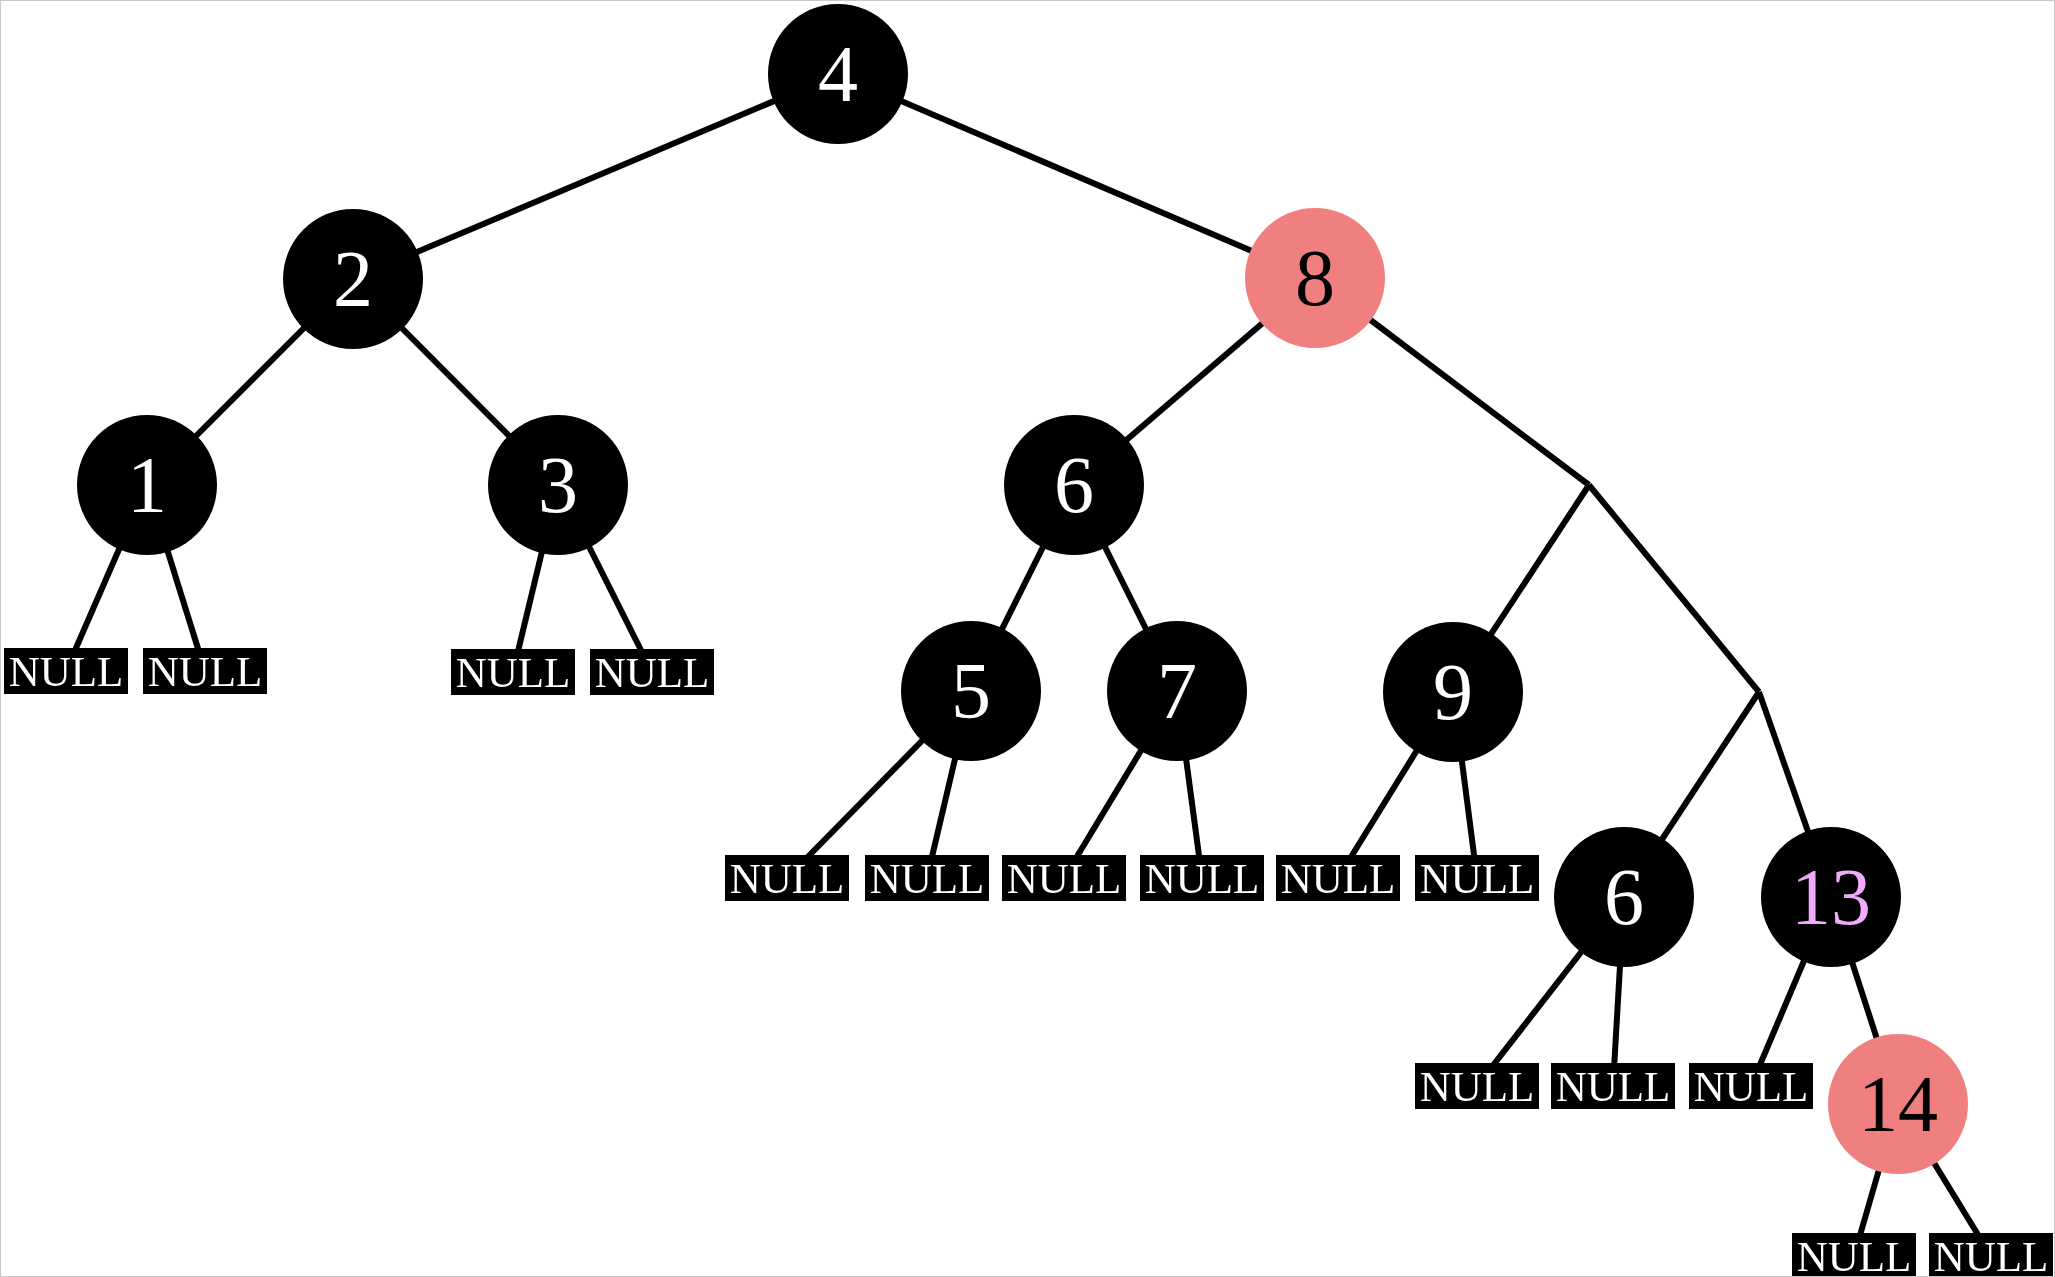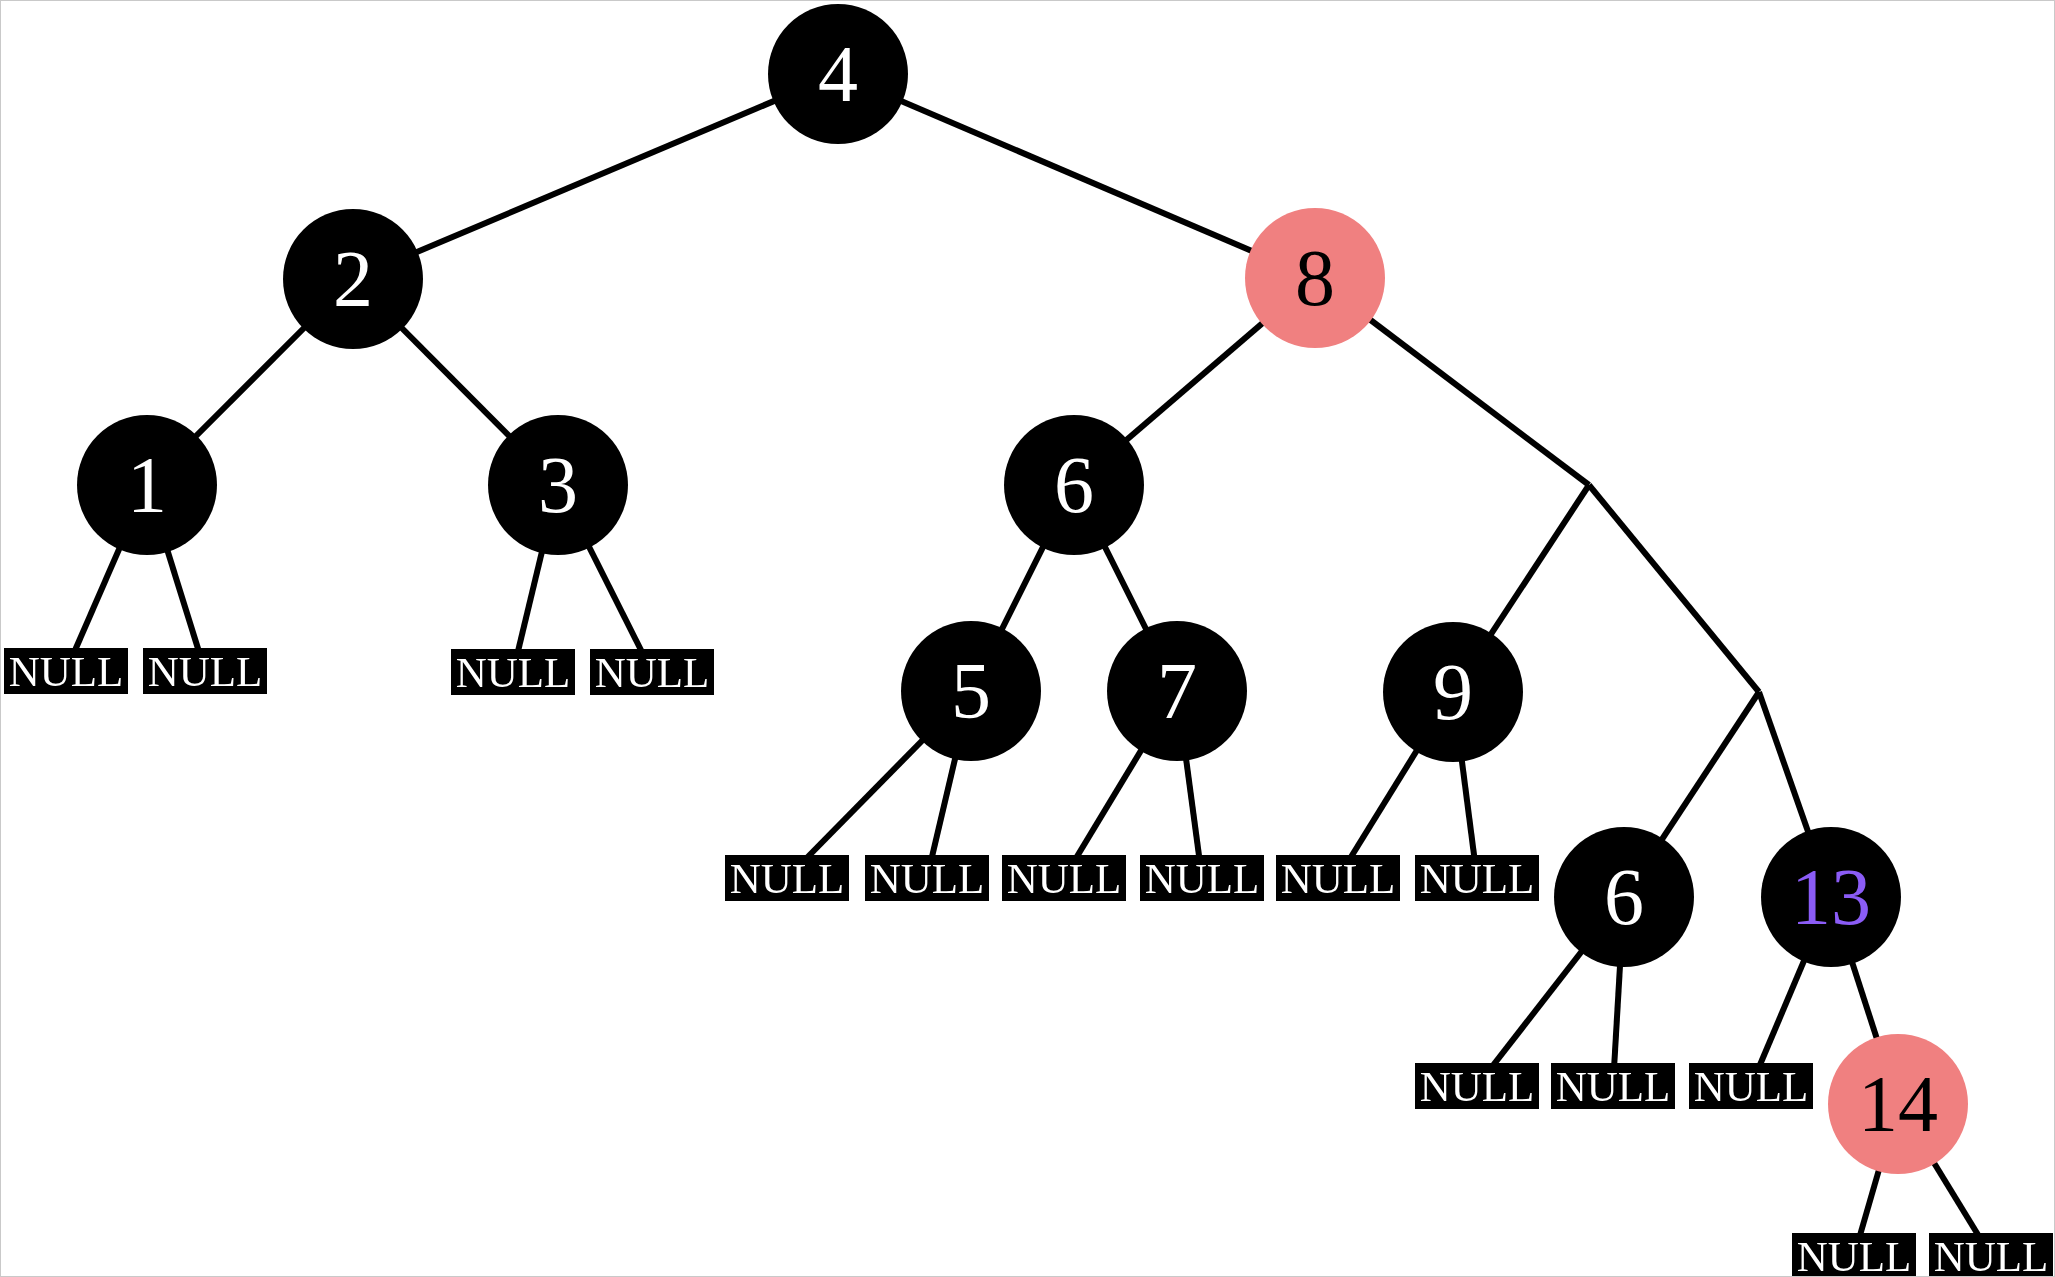--- a/index.html
+++ b/index.html
@@ -72,21 +72,21 @@
 <div class="node black" style="height: 140px; width: 140px; left: 767px; top: 3px; font-size: 80px; background: rgb(0, 0, 0); color: rgb(255, 255, 255);">4</div>
     <div class="node black" style="height: 140px; width: 140px; left: 282px; top: 208px; font-size: 80px; background: rgb(0, 0, 0); color: rgb(255, 255, 255);">2</div>
     <div class="node red" style="height: 140px; width: 140px; left: 1244px; top: 207px; font-size: 80px; background: rgb(240, 128, 128); color: rgb(0, 0, 0);">8</div>
     <div class="node black" style="height: 140px; width: 140px; left: 76px; top: 414px; font-size: 80px; background: rgb(0, 0, 0); color: rgb(255, 255, 255);">1</div>
     <div class="node black" style="height: 140px; width: 140px; left: 487px; top: 414px; font-size: 80px; background: rgb(0, 0, 0); color: rgb(255, 255, 255);">3</div>
     <div class="node black" style="height: 140px; width: 140px; left: 1003px; top: 414px; font-size: 80px; background: rgb(0, 0, 0); color: rgb(255, 255, 255);">6</div>
     <div class="node black" style="height: 140px; width: 140px; left: 900px; top: 620px; font-size: 80px; background: rgb(0, 0, 0); color: rgb(255, 255, 255);">5</div>
     <div class="node black" style="height: 140px; width: 140px; left: 1106px; top: 620px; font-size: 80px; background: rgb(0, 0, 0); color: rgb(255, 255, 255);">7</div>
     <div class="node black" style="height: 140px; width: 140px; left: 1382px; top: 621px; font-size: 80px; background: rgb(0, 0, 0); color: rgb(255, 255, 255);">9</div>
     <div class="node black" style="height: 140px; width: 140px; left: 1553px; top: 826px; font-size: 80px; background: rgb(0, 0, 0); color: rgb(255, 255, 255);">6</div>
-    <div class="node black" style="height: 140px; width: 140px; left: 1760px; top: 826px; font-size: 80px; background: rgb(0, 0, 0); color: #8b5cf6;">13</div>
+    <div class="node black" style="height: 140px; width: 140px; left: 1760px; top: 826px; font-size: 80px; background: rgb(0, 0, 0); color: #f0abfc;">13</div>
     <div class="node red" style="height: 140px; width: 140px; left: 1827px; top: 1033px; font-size: 80px; background: rgb(240, 128, 128); color: rgb(0, 0, 0);">14</div>
     <div class="leaf" style="width: 124px; height: 46px; left: 3px; top: 647px; font-size: 43px; background: rgb(0, 0, 0); color: rgb(255, 255, 255);">NULL</div>
     <div class="leaf" style="width: 124px; height: 46px; left: 142px; top: 647px; font-size: 43px; background: rgb(0, 0, 0); color: rgb(255, 255, 255);">NULL</div>
     <div class="leaf" style="width: 124px; height: 46px; left: 450px; top: 648px; font-size: 43px; background: rgb(0, 0, 0); color: rgb(255, 255, 255);">NULL</div>
     <div class="leaf" style="width: 124px; height: 46px; left: 589px; top: 648px; font-size: 43px; background: rgb(0, 0, 0); color: rgb(255, 255, 255);">NULL</div>
     <div class="leaf" style="width: 124px; height: 46px; left: 724px; top: 854px; font-size: 43px; background: rgb(0, 0, 0); color: rgb(255, 255, 255);">NULL</div>
     <div class="leaf" style="width: 124px; height: 46px; left: 864px; top: 854px; font-size: 43px; background: rgb(0, 0, 0); color: rgb(255, 255, 255);">NULL</div>
     <div class="leaf" style="width: 124px; height: 46px; left: 1001px; top: 854px; font-size: 43px; background: rgb(0, 0, 0); color: rgb(255, 255, 255);">NULL</div>
     <div class="leaf" style="width: 124px; height: 46px; left: 1139px; top: 854px; font-size: 43px; background: rgb(0, 0, 0); color: rgb(255, 255, 255);">NULL</div>
     <div class="leaf" style="width: 124px; height: 46px; left: 1275px; top: 854px; font-size: 43px; background: rgb(0, 0, 0); color: rgb(255, 255, 255);">NULL</div>

